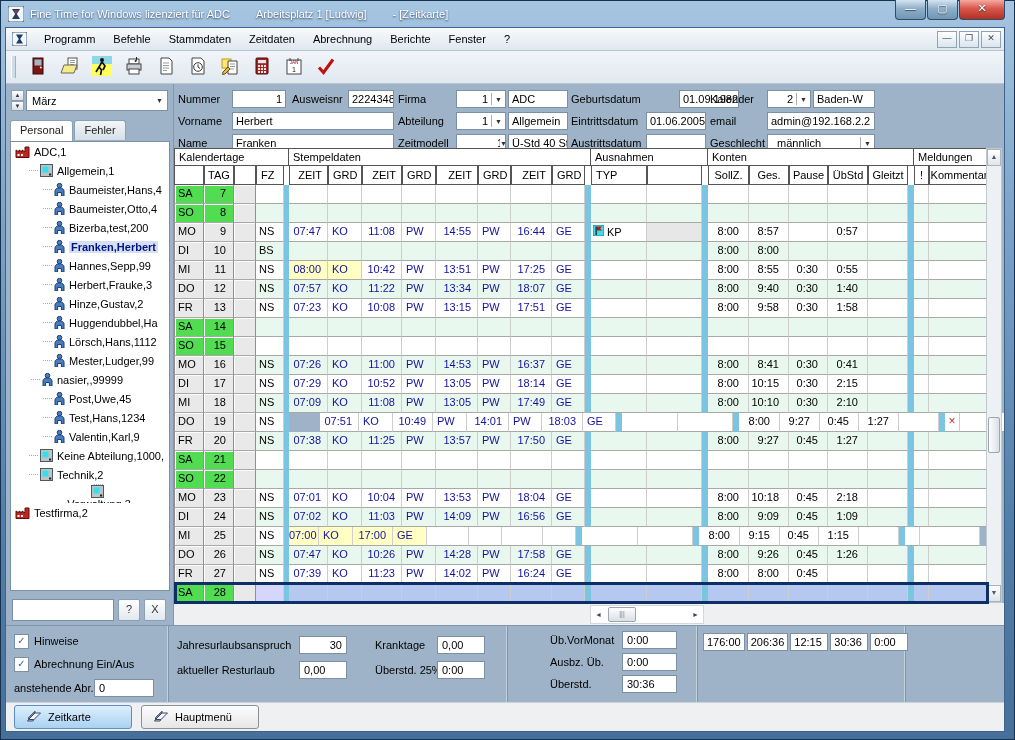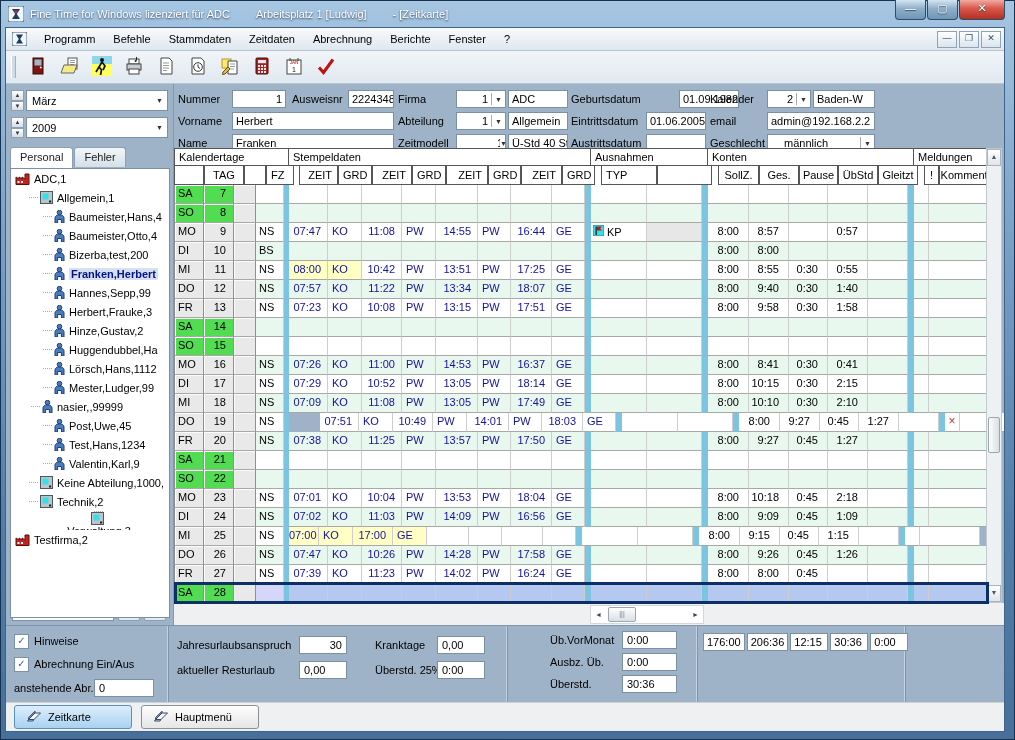--- a/index.html
+++ b/index.html
@@ -61,21 +61,21 @@
   
   .form{position:absolute;left:0;top:0;right:0;height:64px;}
   .form .lbl{position:absolute;height:18px;line-height:18px;overflow:hidden;white-space:nowrap;}
   .form .inp,.form .tbox{position:absolute;height:18px;line-height:16px;background:#fff;
     border:1px solid #7b8fa5;box-sizing:border-box;padding:0 3px;font-family:inherit;font-size:11px;
     overflow:hidden;white-space:nowrap;}
   .ra{text-align:right;}
   .fcombo{position:absolute;height:18px;box-sizing:border-box;background:#fff;border:1px solid #7b8fa5;
     display:flex;align-items:center;}
   .fcombo .v{flex:1;text-align:right;padding-right:3px;overflow:hidden;}
-  .fcombo .v.la{text-align:left;padding-left:16px;}
+  .fcombo .v.la{text-align:left;padding-left:9px;}
   .fcombo .vr{width:1px;height:12px;background:#aab;}
   .fcombo .dd{width:13px;text-align:center;font-size:7px;color:#333;}
   
   .gridwrap{position:absolute;left:0;top:64px;width:815px;}
   .grow{display:flex;height:17px;background:#fff;}
   .grp{box-sizing:border-box;border:1px solid #555;border-bottom:none;border-left:none;
     padding-left:4px;line-height:16px;overflow:hidden;flex:none;}
   .grp.first{border-left:1px solid #555;}
   .srow{display:flex;height:20px;background:#fff;}
   .sh{box-sizing:border-box;border:1px solid #555;background:#fff;text-align:center;
@@ -285,30 +285,20 @@
         <div class="mrow">
           <span class="spin">
             <div>▲</div>
             <div>▼</div>
           </span>
           <span class="combo">
             <span class="ctxt">März</span>
             <span class="dd">▼</span>
           </span>
         </div>
-        <div class="mrow">
-          <span class="spin">
-            <div>▲</div>
-            <div>▼</div>
-          </span>
-          <span class="combo">
-            <span class="ctxt">2009</span>
-            <span class="dd">▼</span>
-          </span>
-        </div>
         <div class="tabs">
             <span class="tab active">Personal</span>
             <span class="tab">Fehler</span>
           </div>
         <div class="treebox">
             <div class="titem" style="padding-left: 4px;">
               <span class="ticon">
                 <svg width="15" height="12" viewBox="0 0 15 12">
                   <path d="M1 11.5 V4 l3 2 V4 l3 2 V4 l3 2 V1 h4 v10.5z" fill="#c22520" stroke="#5e0f0c"></path>
                   <rect x="2.5" y="8" width="2" height="2" fill="#fff"></rect>
@@ -575,21 +565,21 @@
         <div class="gridwrap">
             <div class="grow">
               <div class="grp first" style="width: 115px;">Kalendertage</div>
               <div class="grp" style="width: 302px;">Stempeldaten</div>
               <div class="grp" style="width: 117px;">Ausnahmen</div>
               <div class="grp" style="width: 206px;">Konten</div>
               <div class="grp" style="width: 75px;">Meldungen</div>
             </div>
             <div class="srow">
               <div class="sh" style="width: 30px;"></div>
-              <div class="sh" style="width: 40px;">TAG</div>
+              <div class="sh" style="width: 30px;">TAG</div>
               <div class="sh" style="width: 22px;"></div>
               <div class="sh al" style="width: 28px;">FZ</div>
               <div class="shsep" style="width: 5px;"></div>
               <div class="sh ar" style="width: 39px;">ZEIT</div>
               <div class="sh al" style="width: 34px;">GRD</div>
               <div class="sh ar" style="width: 40px;">ZEIT</div>
               <div class="sh al" style="width: 34px;">GRD</div>
               <div class="sh ar" style="width: 42px;">ZEIT</div>
               <div class="sh al" style="width: 33px;">GRD</div>
               <div class="sh ar" style="width: 41px;">ZEIT</div>

